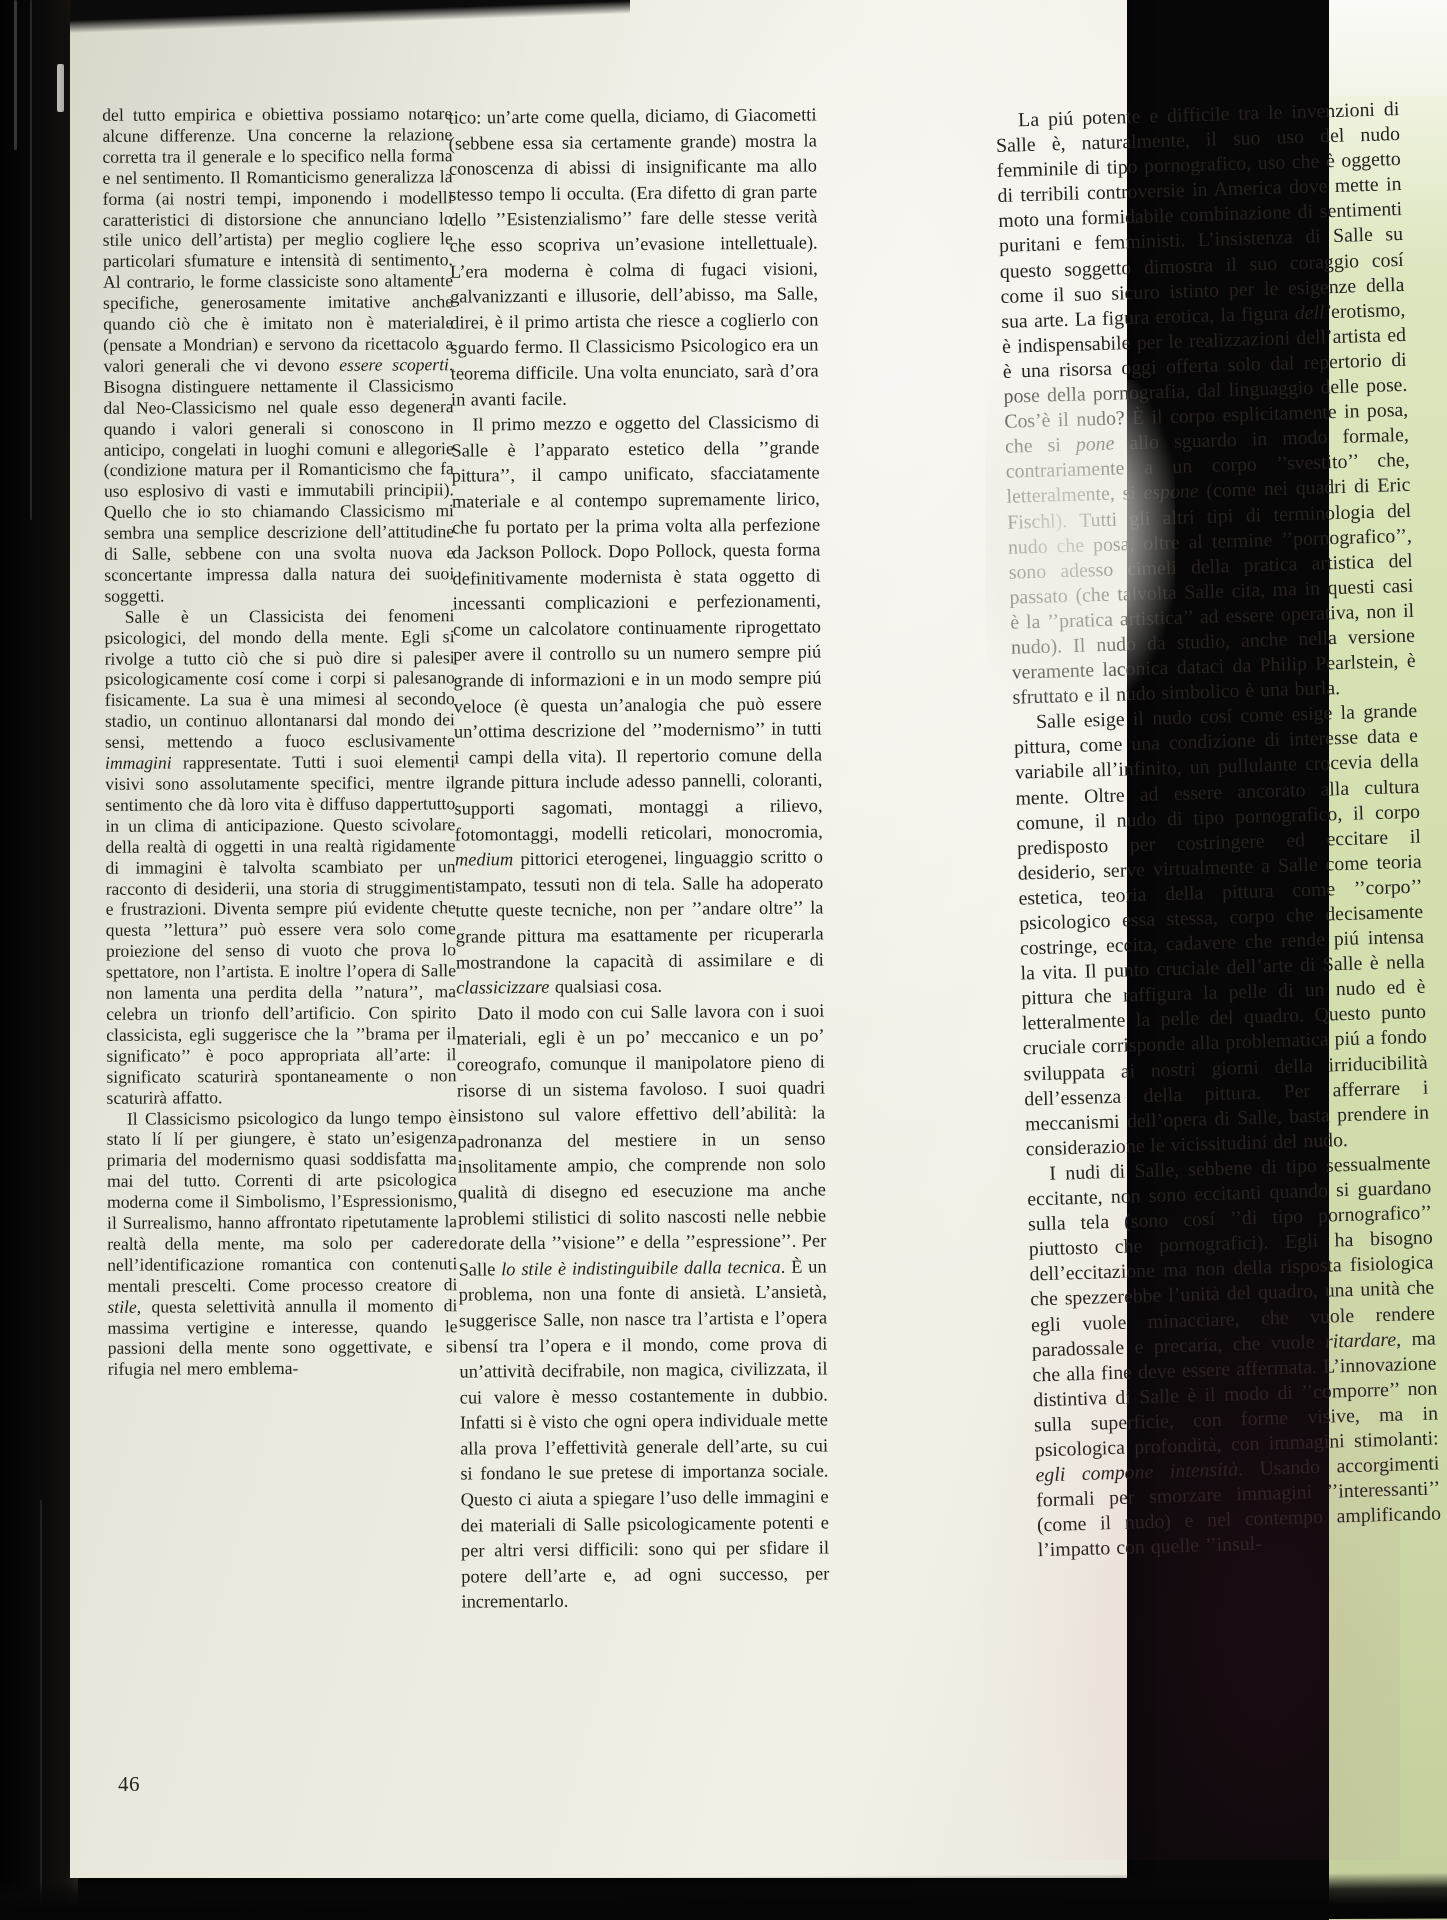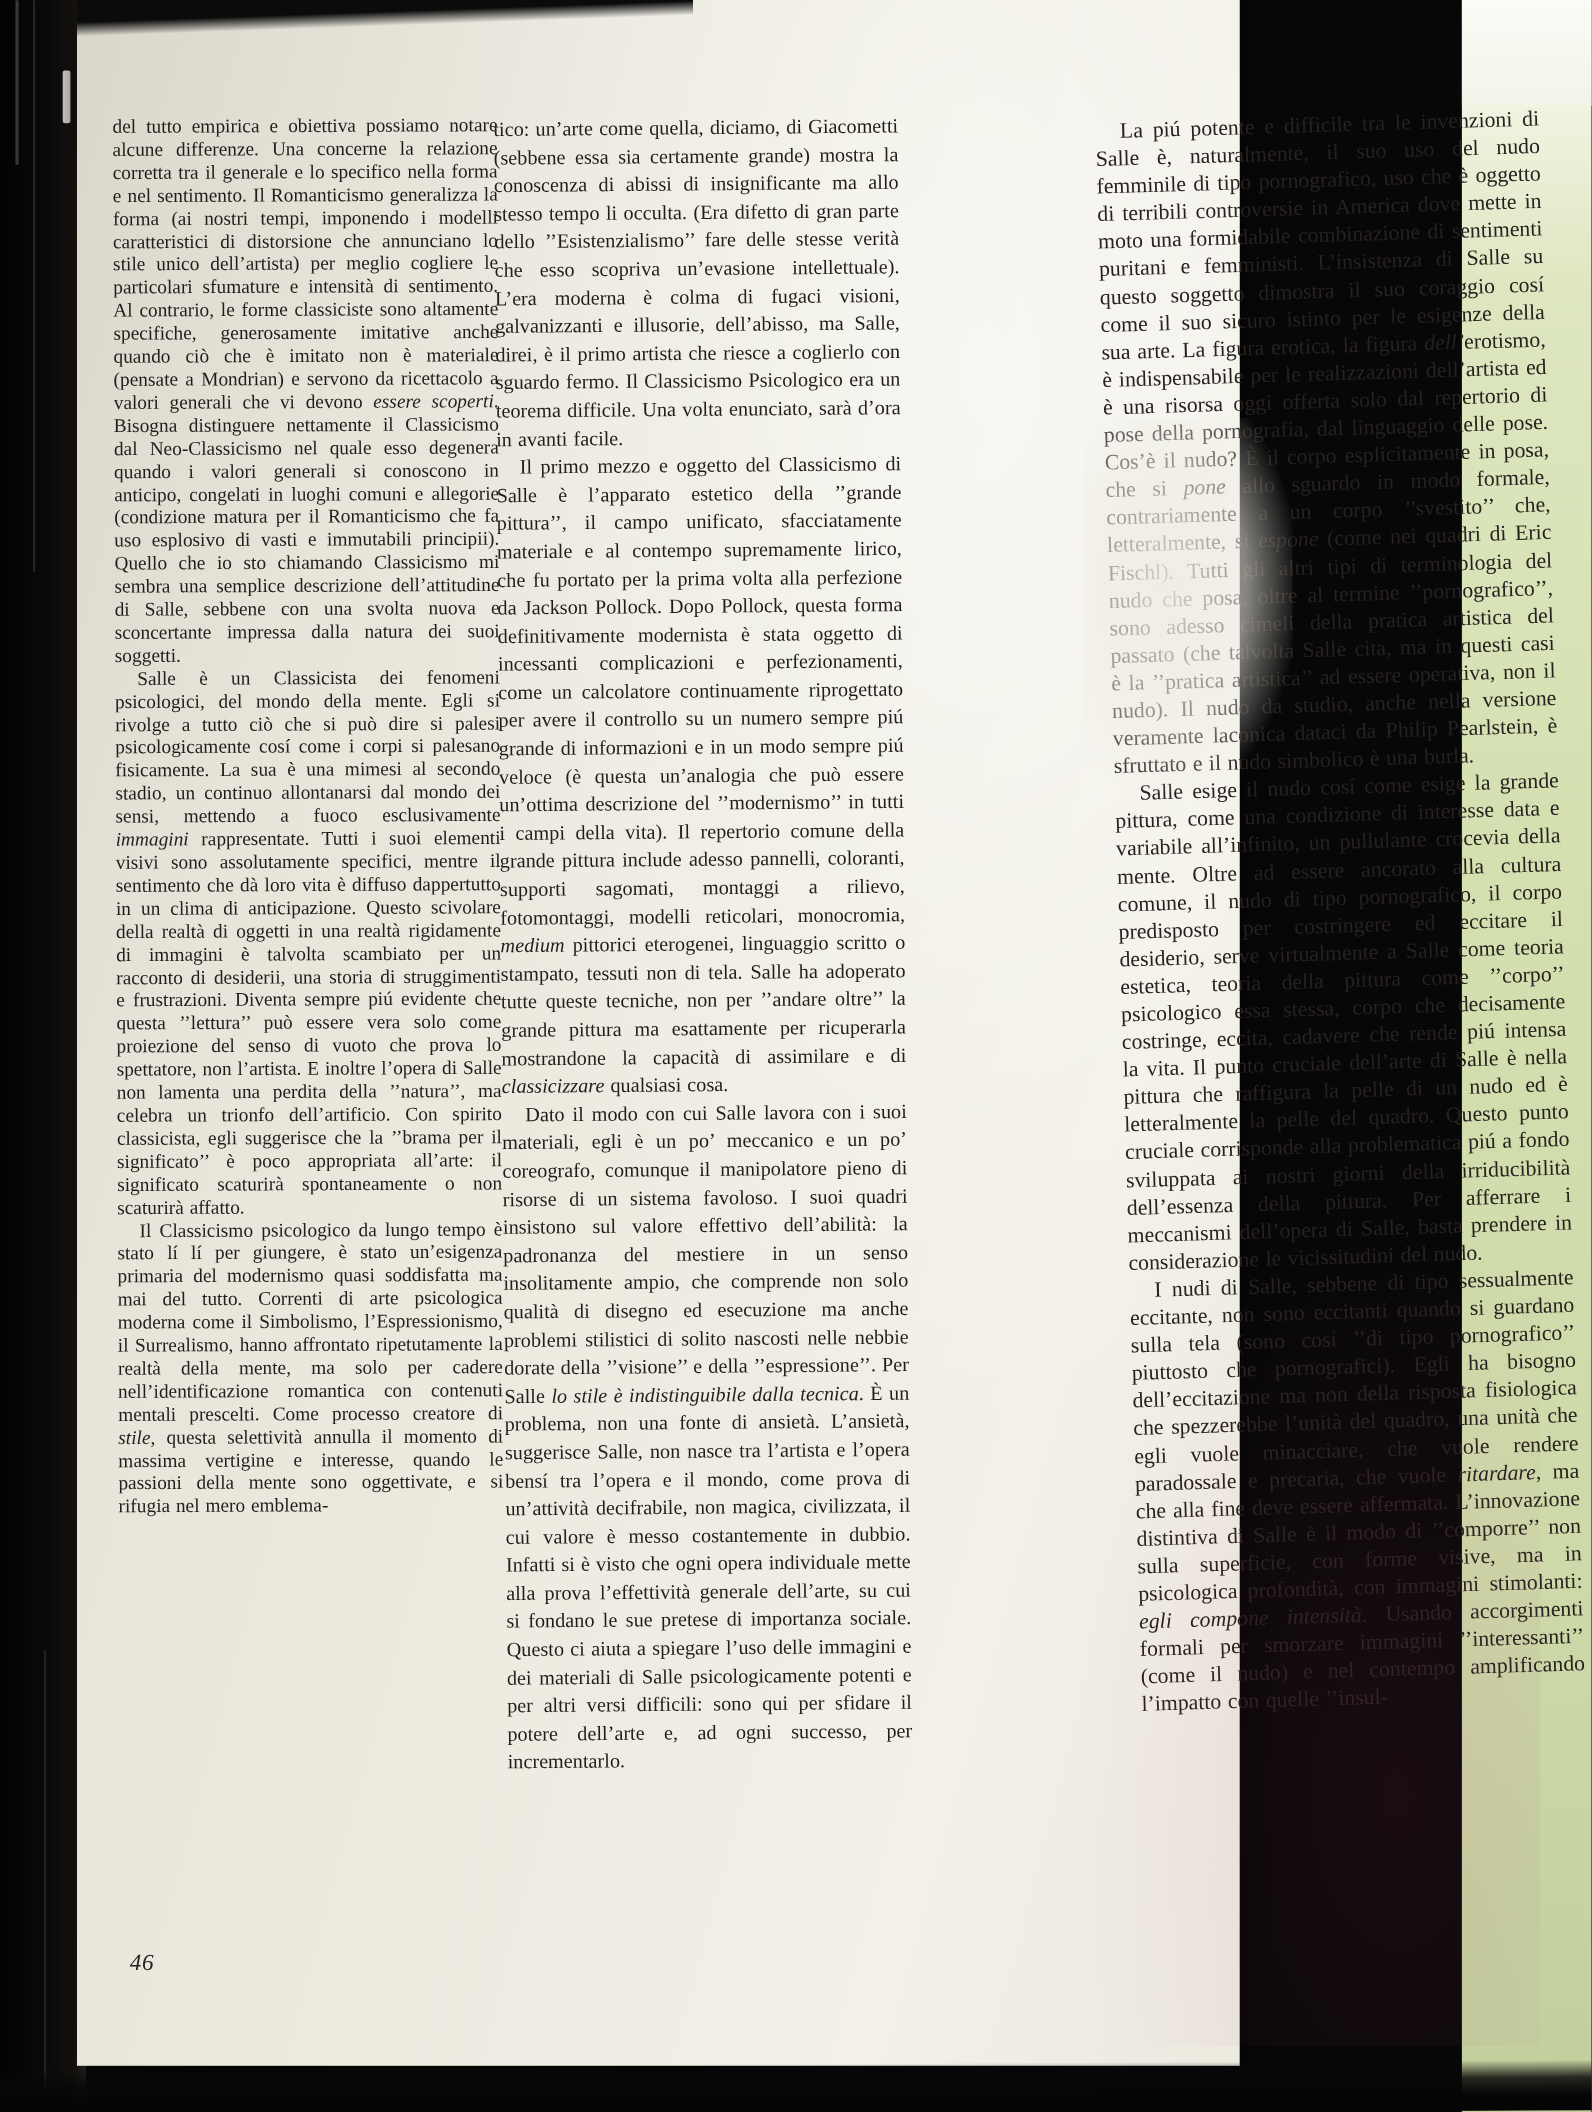--- a/index.html
+++ b/index.html
@@ -66,21 +66,21 @@
     pointer-events:none;
   }
   
   .blotch{
     position:absolute;left:915px;top:380px;width:190px;height:340px;
     background:radial-gradient(ellipse at 40% 45%, rgba(238,236,228,0.88) 0%, rgba(238,236,228,0.55) 45%, rgba(238,236,228,0) 75%);
     pointer-events:none;
   }
   .page-number{
     position:absolute;left:48px;top:1772px;
-    font-size:21px;color:#26231e;letter-spacing:0.5px;font-style:italic;
+    font-size:21px;color:#26231e;letter-spacing:0.5px;
   }
 </style>
 </head>
 <body>
 
 <div class="edge-right">
   <div class="corner-light"></div>
 </div>
 
 <div class="edge-left">

